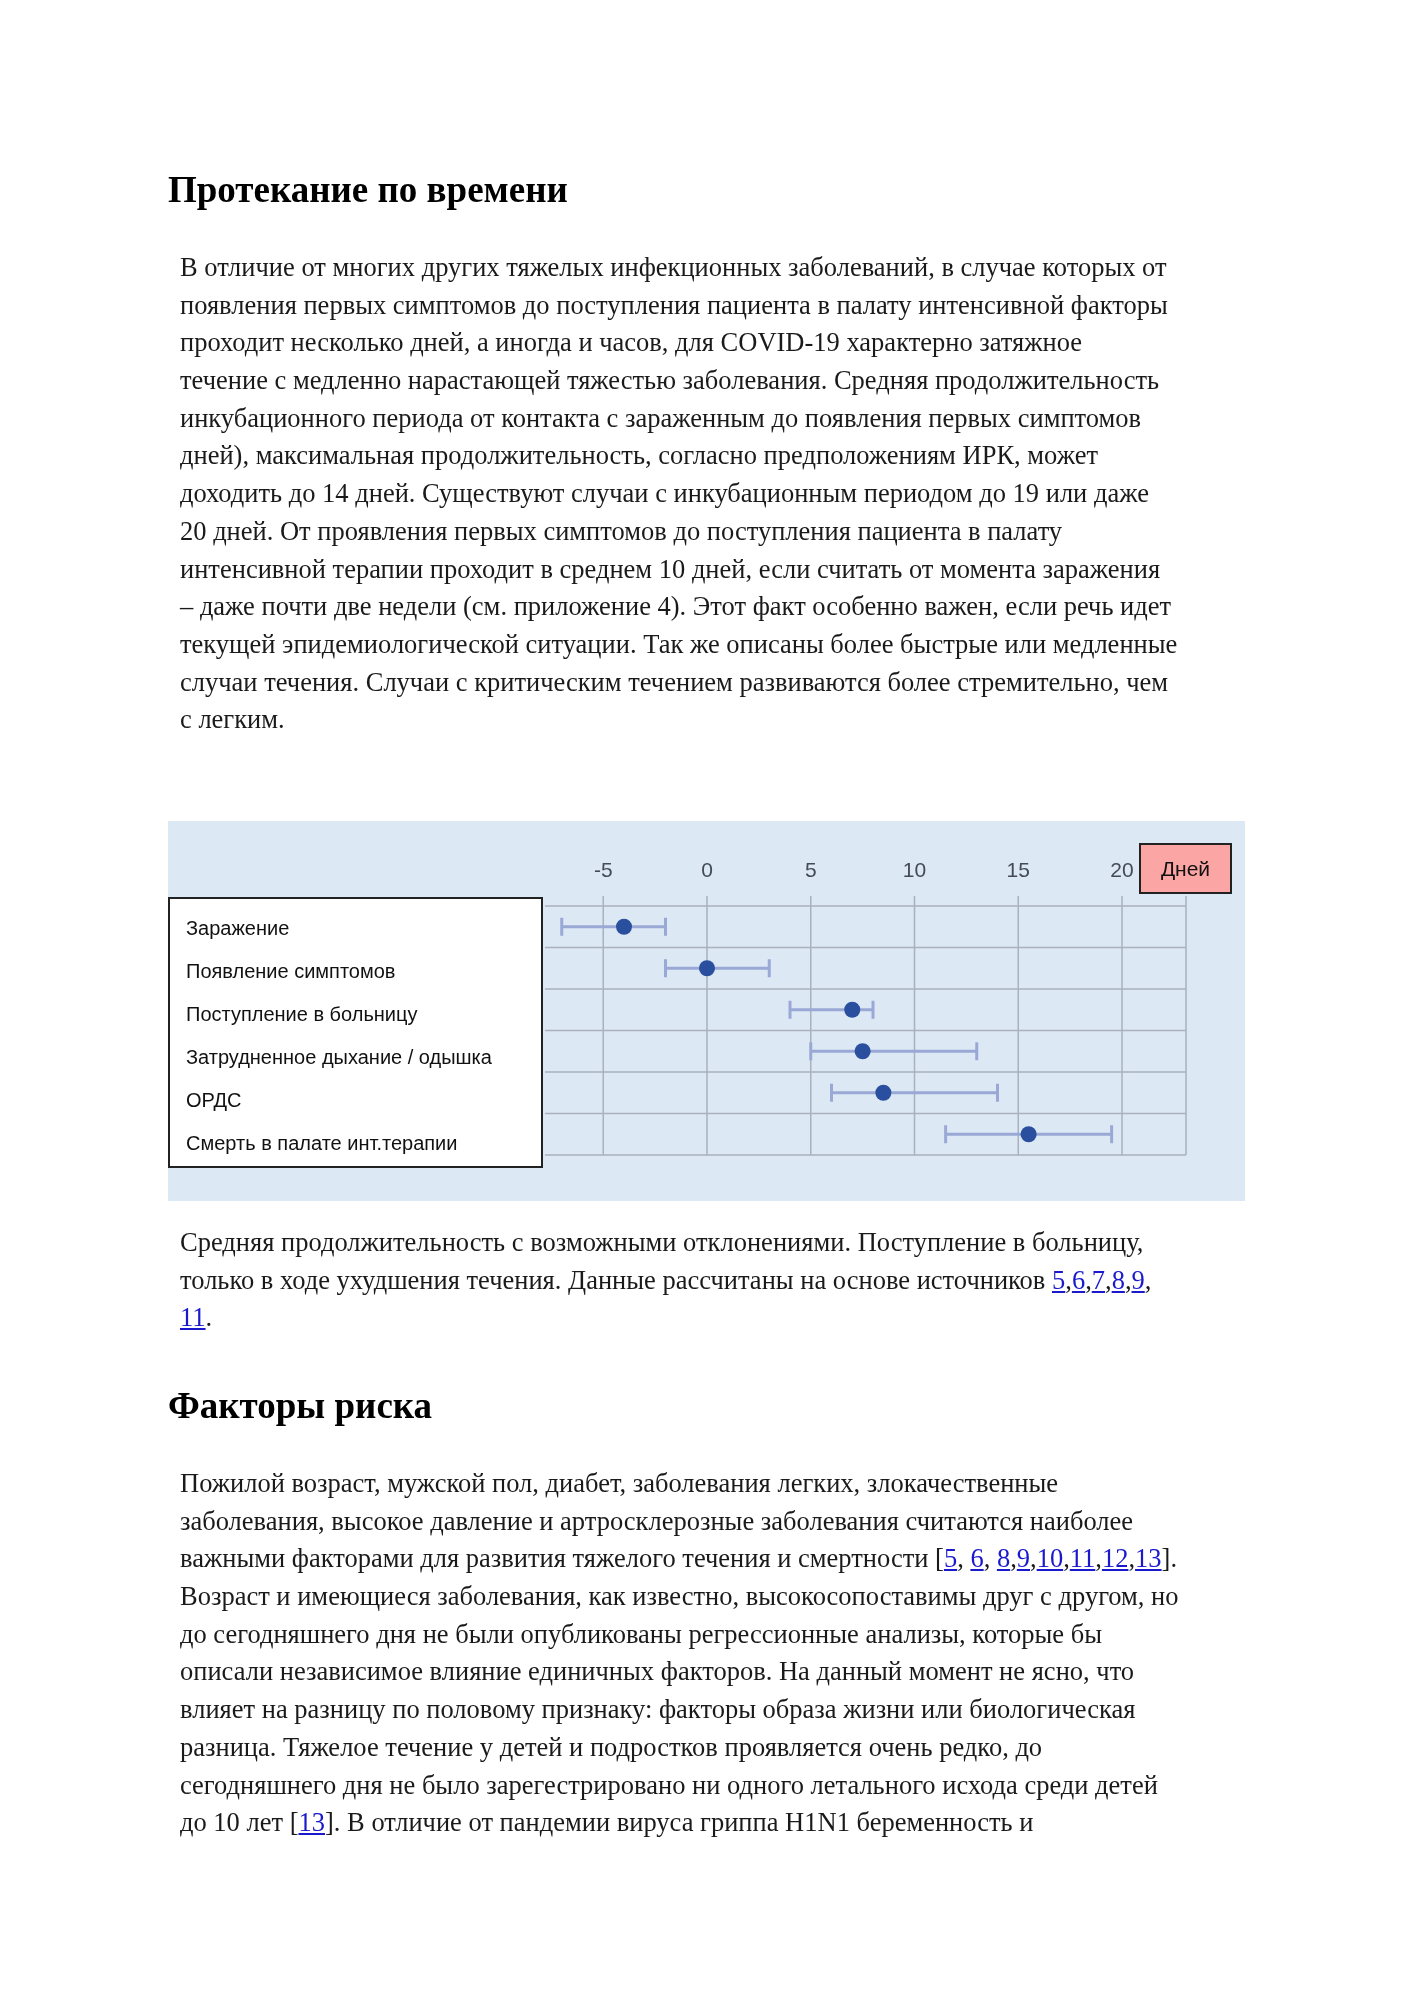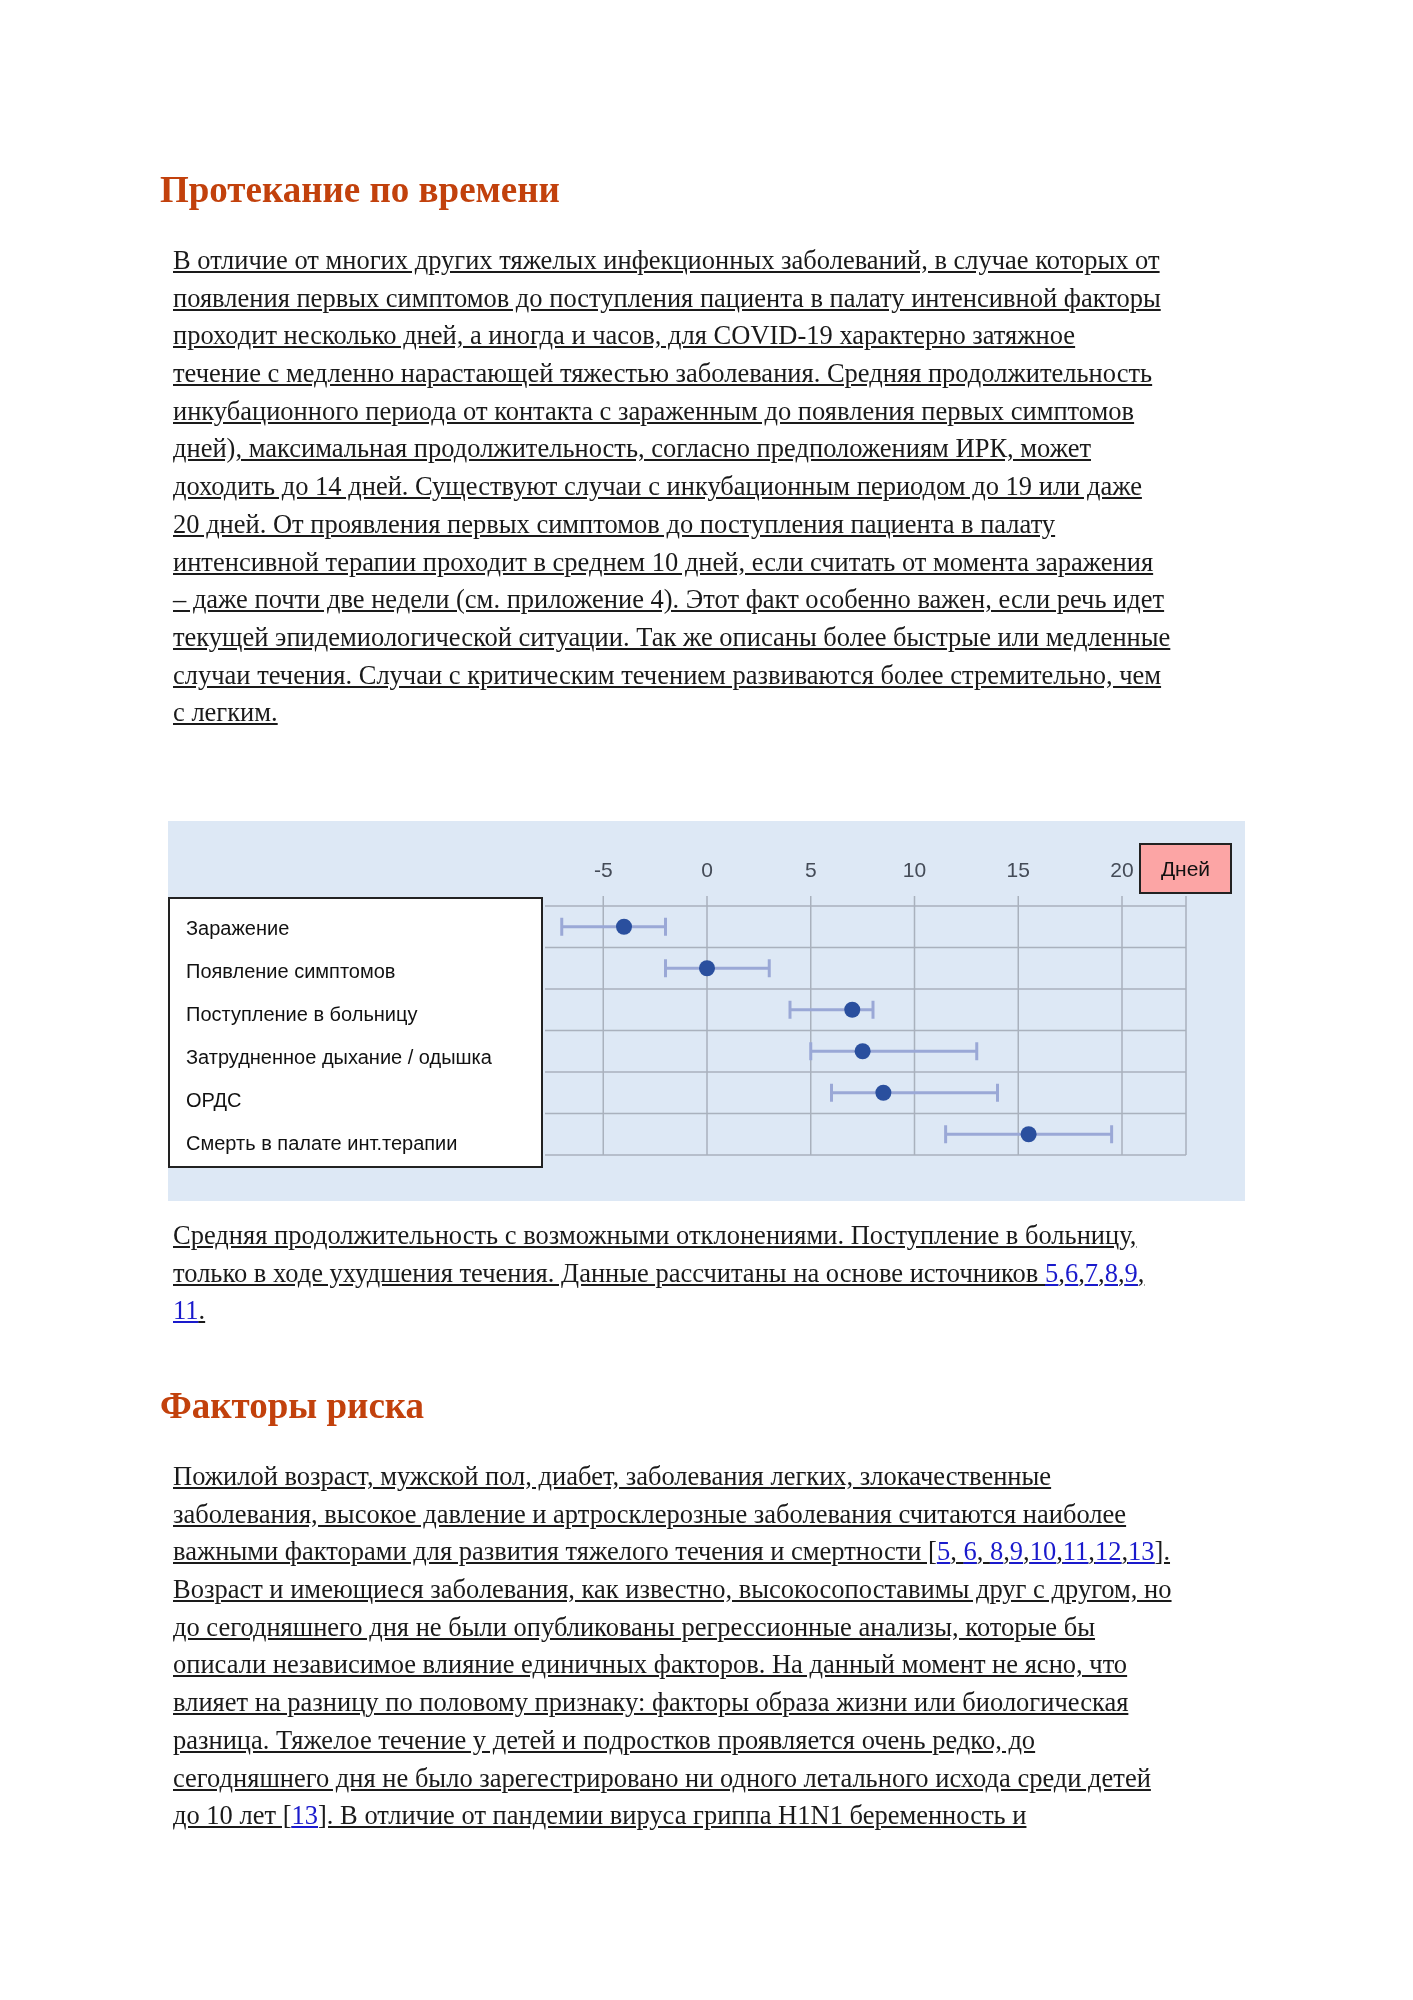--- a/index.html
+++ b/index.html
@@ -1,21 +1,21 @@
 <!DOCTYPE html>
 <html><head>
 <meta charset="utf-8">
 <style>
   html, body { margin: 0; padding: 0; background: #ffffff; }
   body { width: 1413px; height: 2000px; position: relative; overflow: hidden;
          font-family: "Liberation Serif", "DejaVu Serif", serif; color: #1a1a1a; }
   .page { position: absolute; left: 0; top: 0; width: 1413px; height: 2000px; }
-  h2.section-title { position: absolute; left: 160px; margin: 0; font-size: 37px; font-weight: bold;
-    font-family: "Liberation Serif", "DejaVu Serif", serif; color: #c2410c; line-height: 44px; white-space: nowrap; }
-  .para { position: absolute; left: 168px; width: 1100px; margin: 5px; text-decoration: underline; }
+  h2.section-title { position: absolute; left: 168px; margin: 0; font-size: 37px; font-weight: bold;
+    font-family: "Liberation Serif", "DejaVu Serif", serif; color: #000000; line-height: 44px; white-space: nowrap; }
+  .para { position: absolute; left: 168px; width: 1100px; margin: 12px; }
   .line { display: block; font-size: 26.5px; line-height: 37.7px; height: 37.7px; white-space: nowrap; }
   a.ref { color: #1a1acc; text-decoration: underline; }
 
   
   .chart-panel { position: absolute; left: 168px; top: 821px; width: 1077px; height: 380px; background: #dde8f5; }
   .grid { position: absolute; left: 0; top: 0; width: 100%; height: 100%; }
   .tick-label { position: absolute; font-family: "Liberation Sans", "DejaVu Sans", sans-serif;
     font-size: 21px; color: #444b57; transform: translate(-50%, -50%); white-space: nowrap; }
   .legend-box { position: absolute; left: 168px; top: 897px; width: 375px; height: 271px; background: #ffffff;
     border: 2px solid #222; box-sizing: border-box; padding: 8px 12px 0 16px; }

